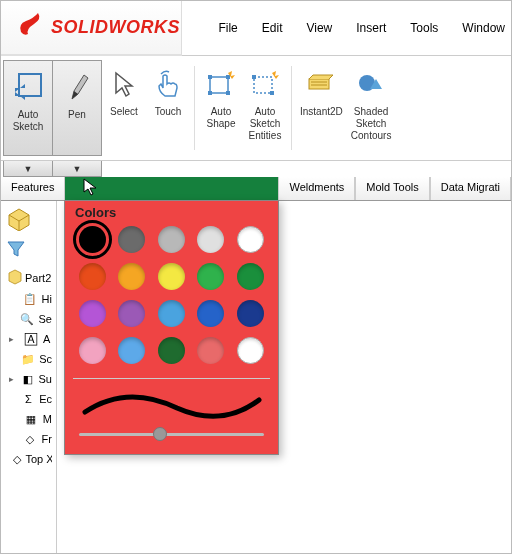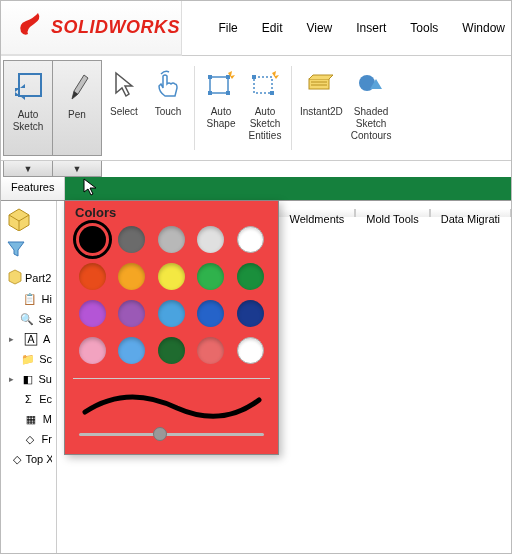--- a/index.html
+++ b/index.html
@@ -20,21 +20,21 @@
   .ribbon-label { color: #333; }
   .ribbon-sep { width: 1px; background: #ddd; margin: 8px 4px; }
   
   .dropdown-row { height: 16px; display: flex; }
   .dd-cell { width: 50px; border: 1px solid #999; border-top: none; background: linear-gradient(to bottom, #f0f0f0, #d8d8d8); display: flex; align-items: center; justify-content: center; margin-left: 2px; }
   .dd-cell + .dd-cell { margin-left: -1px; }
   .dd-arrow { font-size: 9px; color: #333; }
   
   .tabbar { height: 24px; display: flex; border-bottom: 1px solid #999; background: #15803d; }
   .tab { font-size: 11px; padding: 4px 10px; border-right: 1px solid #ccc; background: linear-gradient(to bottom, #fff, #eee); cursor: pointer; white-space: nowrap; }
-  .tab.right { border-left: 1px solid #ccc; margin-top: 32px; }
+  .tab.right { border-left: 1px solid #ccc; }
   .tab-gap { flex: 1; }
   
   .workspace { display: flex; height: calc(554px - 55px - 105px - 16px - 24px); position: relative; }
   .side-panel { width: 56px; border-right: 1px solid #ccc; padding: 4px; }
   .side-icon-row { display: flex; gap: 2px; margin-bottom: 4px; }
   .side-part { display: flex; align-items: center; gap: 2px; font-size: 11px; padding: 2px; }
   .tree { font-size: 11px; padding-left: 4px; }
   .tree-item { display: flex; align-items: center; gap: 4px; padding: 2px 0; white-space: nowrap; overflow: hidden; }
   .tree-expand { width: 10px; font-size: 9px; color: #666; }
   .tree-icon { width: 16px; height: 16px; display: flex; align-items: center; justify-content: center; }

